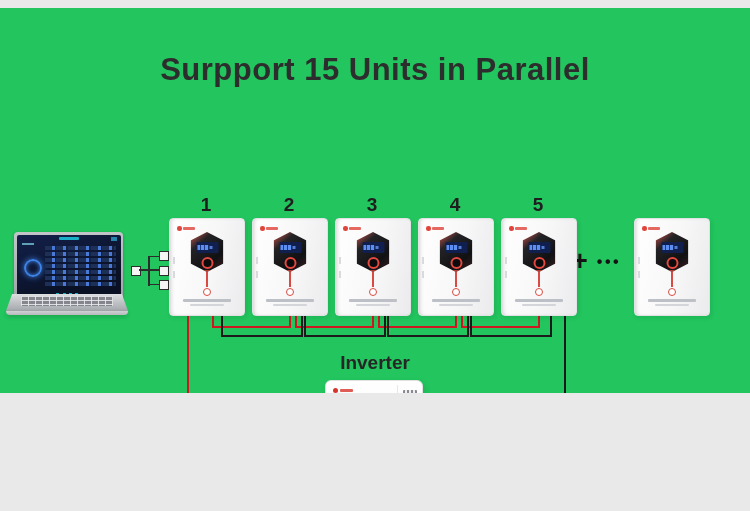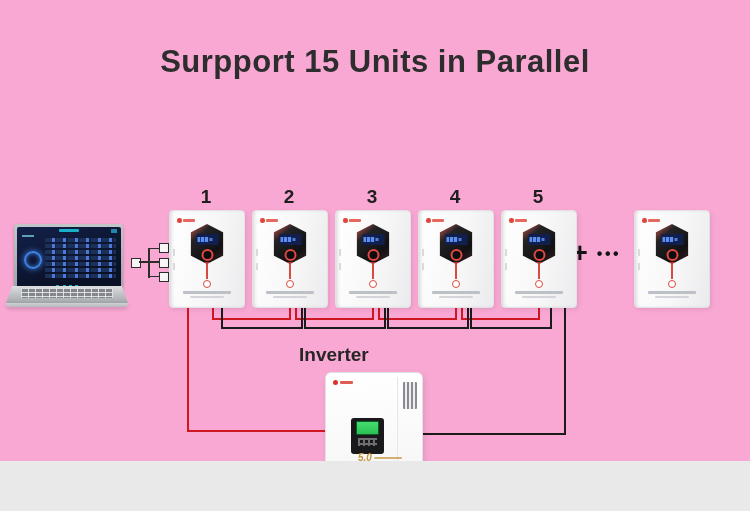--- a/index.html
+++ b/index.html
@@ -1,17 +1,17 @@
 <!DOCTYPE html>
 <html><head>
 <meta charset="utf-8">
 <style>
   html,body{margin:0;padding:0}
   body{background:#e9e9ea;font-family:"Liberation Sans",sans-serif}
-  .stage{position:relative;width:750px;height:461px;margin:0 auto;background:#f9a8d4;overflow:hidden}
+  .stage{position:relative;width:750px;height:385px;margin:8px auto;background:#22c55e;overflow:hidden}
   .abs{position:absolute}
 
   
   .title{left:0;right:0;top:44px;text-align:center;font-size:31px;font-weight:700;color:#2d2d2d;letter-spacing:.5px}
   .subtitle{left:0;right:0;top:92px;text-align:center;font-size:18px;color:#575757}
 
   
   .laptop{left:6px;top:220px;width:122px;height:90px}
   .lap-screen{position:absolute;left:8px;top:4px;width:104px;height:64px;background:linear-gradient(#c3c6c9,#9fa3a7);border-radius:4px;padding:2.5px;box-shadow:0 1px 3px rgba(0,0,0,.25)}
   .scr{width:100%;height:100%;background:linear-gradient(160deg,#13204a,#0a1124 75%);border-radius:2px;position:relative;overflow:hidden}
@@ -54,21 +54,21 @@
   .wbu{top:304px;height:23px;border:2px solid #1b1b1b;border-top:none;z-index:1}
   .wrl{left:187px;top:299px;width:138px;height:131px;border-left:2px solid #cf1722;border-bottom:2px solid #cf1722;z-index:1}
   .wbl{left:421px;top:303px;width:143px;height:130px;border-right:2px solid #1b1b1b;border-bottom:2px solid #1b1b1b;z-index:1}
 
   
   .more{left:572px;top:238px;width:66px;height:30px;display:flex;align-items:center;gap:9px;color:#141414}
   .more .plus{font-size:27px;font-weight:700;line-height:1}
   .more .dots{font-size:16px;font-weight:700;letter-spacing:2.5px;line-height:1;padding-top:2px}
 
   
-  .inv-label{left:299px;top:344px;width:152px;font-size:19px;font-weight:700;color:#262626}
+  .inv-label{left:299px;top:344px;width:152px;text-align:center;font-size:19px;font-weight:700;color:#262626}
   .inv{left:325px;top:372px;width:96px;height:104px;background:linear-gradient(175deg,#ffffff,#f6f6f7);border:1px solid #e1e1e3;border-radius:6px;box-shadow:2px 3px 7px rgba(0,0,0,.1);z-index:3}
   .inv-seam{position:absolute;left:71px;top:4px;bottom:4px;width:1px;background:#e7e7e9}
   .inv-logo{position:absolute;left:7px;top:7px;display:flex;align-items:center;gap:1.5px}
   .inv-logo .dot{width:5px;height:5px;border-radius:50%;background:#d8342c}
   .inv-logo .bar{width:13px;height:2.5px;background:#d8342c;opacity:.8;border-radius:1px}
   .inv-vent{position:absolute;left:77px;top:9px;width:14px;height:27px;background:repeating-linear-gradient(90deg,#898b90 0 2px,#eeeef0 2px 4px);border-radius:1px}
   .inv-panel{position:absolute;left:25px;top:45px;width:27px;height:30px;background:#19191c;border-radius:3px;padding:3px;display:flex;flex-direction:column;align-items:center}
   .inv-lcd{width:21px;height:12px;background:linear-gradient(#43de6e,#2bbf53);border-radius:1px;border:1px solid #0e5c28}
   .inv-keys{margin-top:2.5px;width:19px;height:8px;background-image:repeating-linear-gradient(90deg,#77777c 0 2px,transparent 2px 5px),repeating-linear-gradient(#77777c 0 2px,transparent 2px 5px);opacity:.9}
   .inv-gold{position:absolute;left:32px;top:80px;display:flex;align-items:center;gap:2px}

